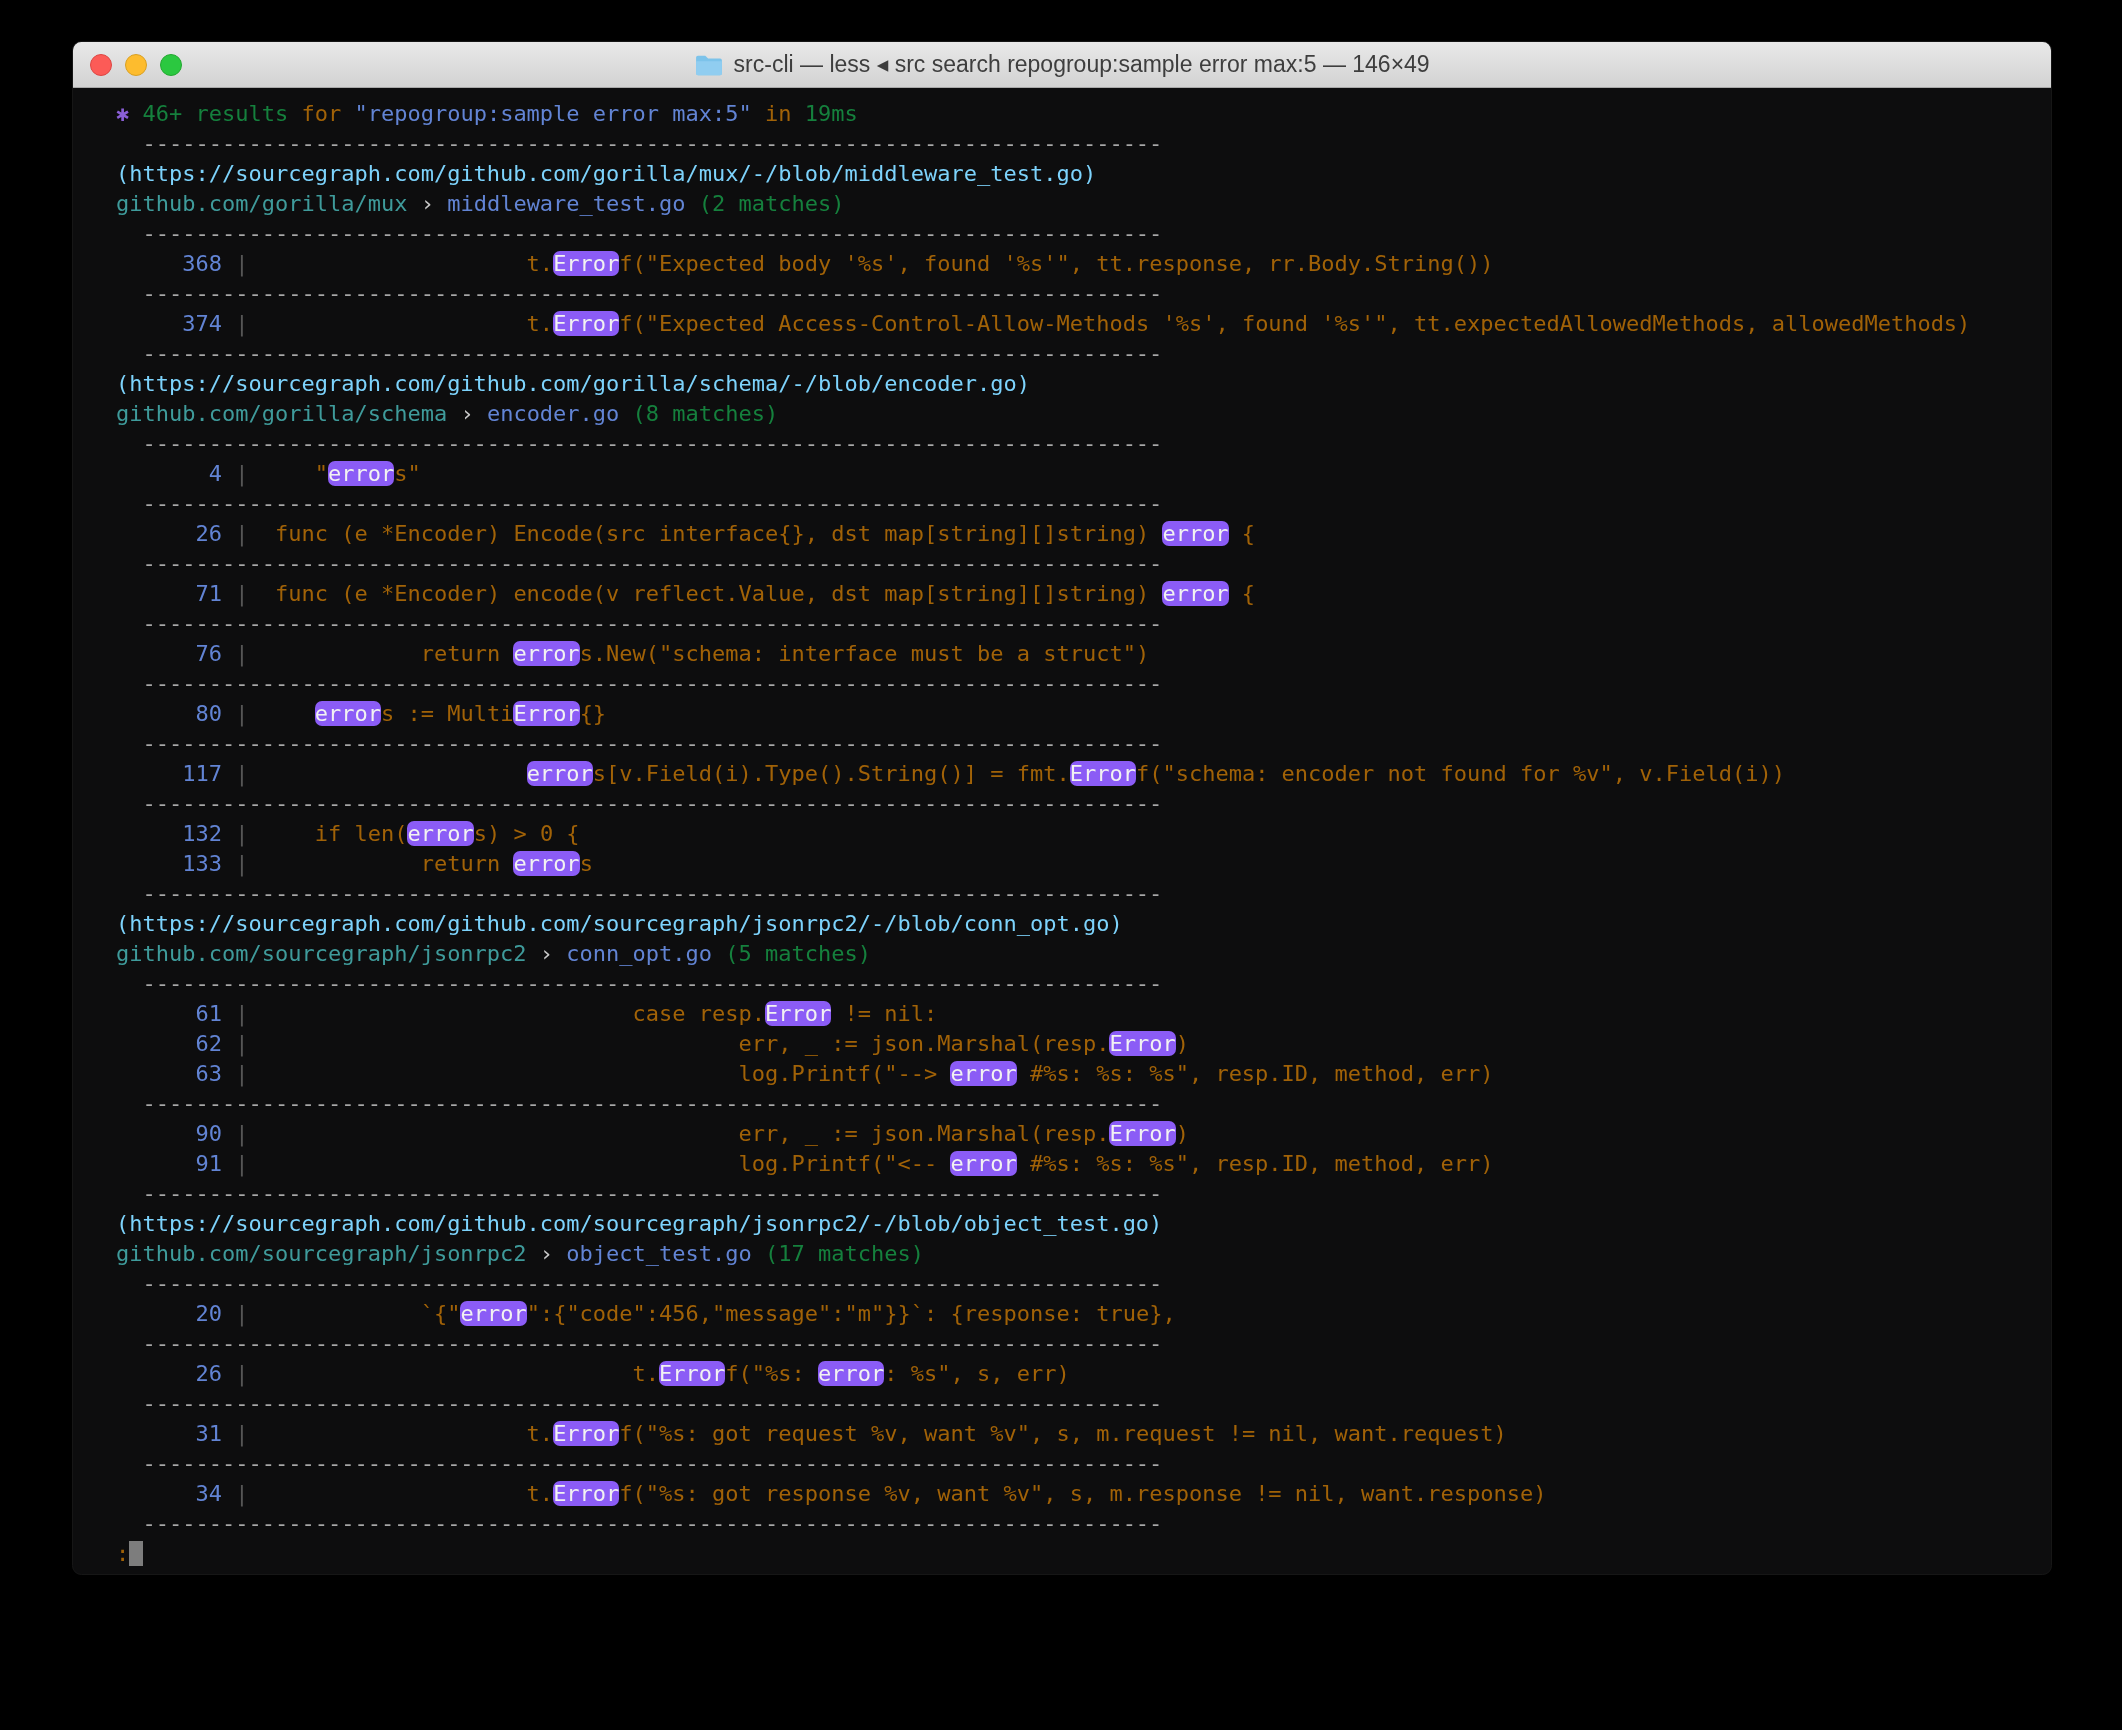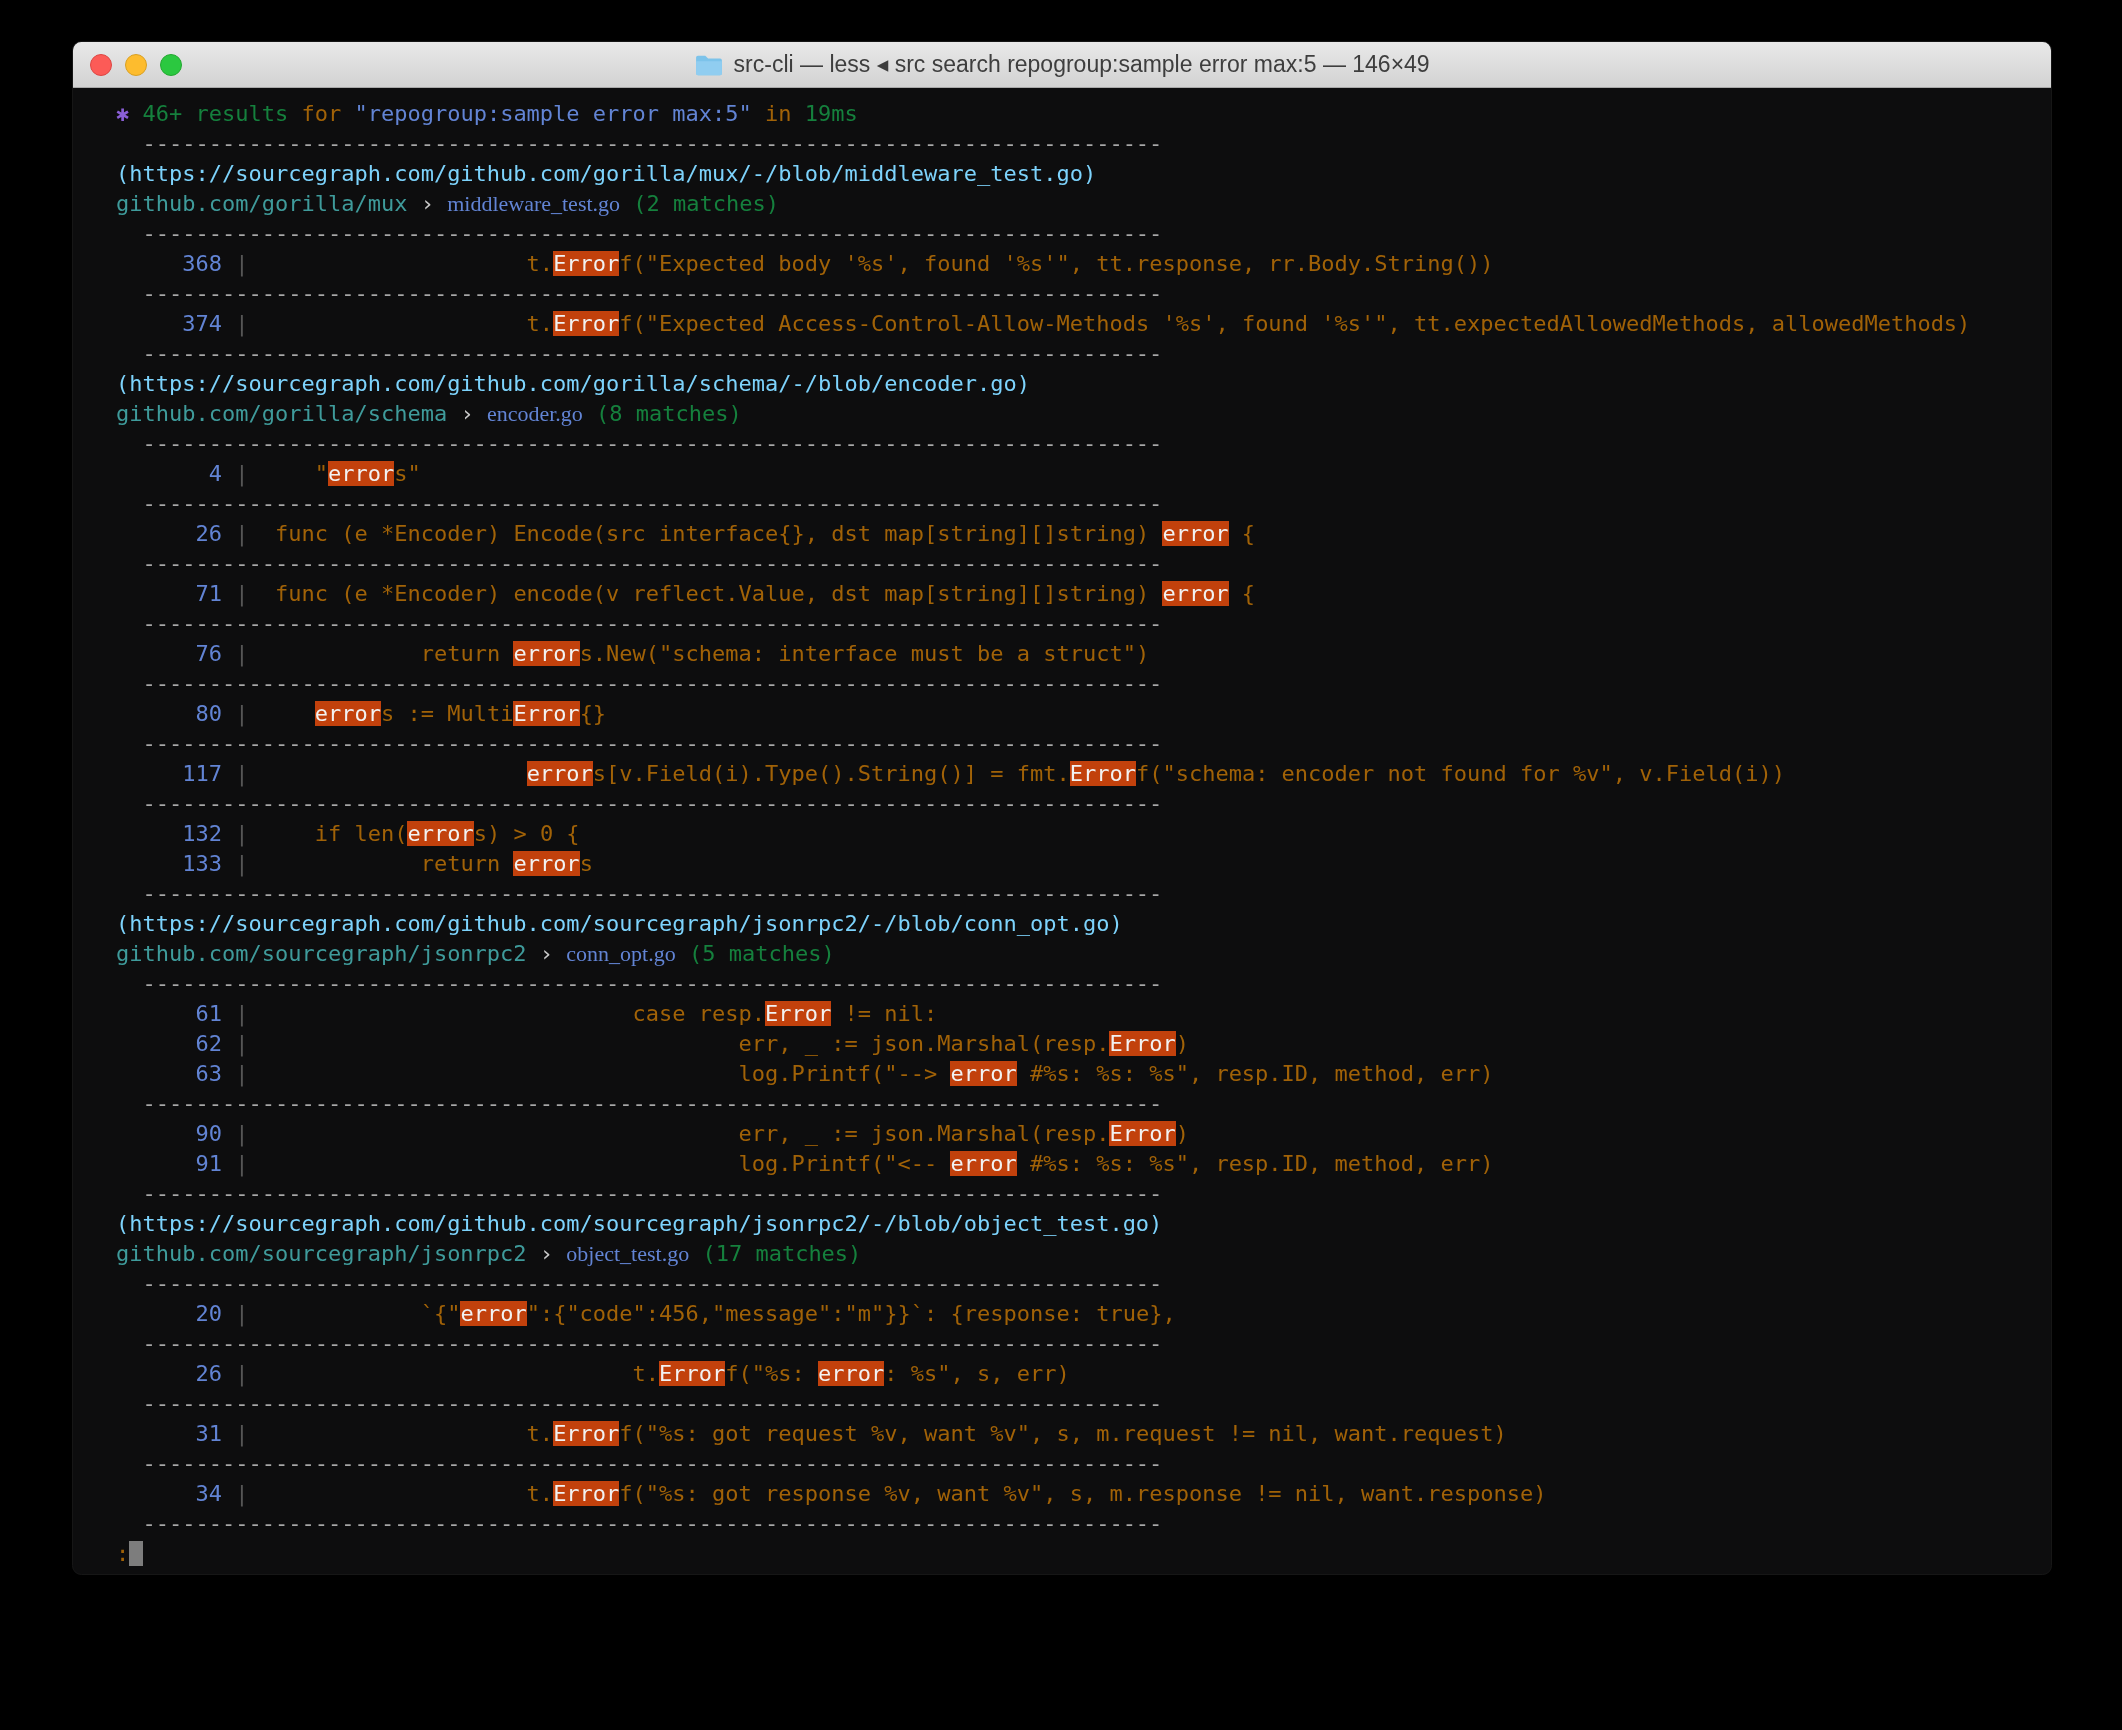--- a/index.html
+++ b/index.html
@@ -35,25 +35,25 @@
     font-size:22px;line-height:30px;
   }
   .row{height:30px;white-space:pre;}
   .c-def{color:#a16207;}
   .c-num{color:#6284d4;}
   .c-pipe{color:#565656;}
   .c-sep{color:#a8a8a8;}
   .c-url{color:#7dd3fc;}
   .c-repo{color:#3f9b9b;}
   .c-arrow{color:#c8c8c8;}
-  .c-file{color:#6284d4;font-family:Liberation Serif, serif;}
+  .c-file{color:#6284d4;}
   .c-grn{color:#15803d;}
   .c-blu{color:#6284d4;}
   .c-vio{color:#8a5fd6;}
-  .c-hl{background:#c2410c;color:#f2f2f2;}
+  .c-hl{background:#8b5cf6;color:#f2f2f2;border-radius:7px;}
   .c-cursor{background:#7d7d7d;color:#7d7d7d;}
 </style>
 </head>
 <body>
 
 <div class="window">
   <div class="titlebar">
     <div class="traffic">
       <div class="light red"></div>
       <div class="light yellow"></div>

